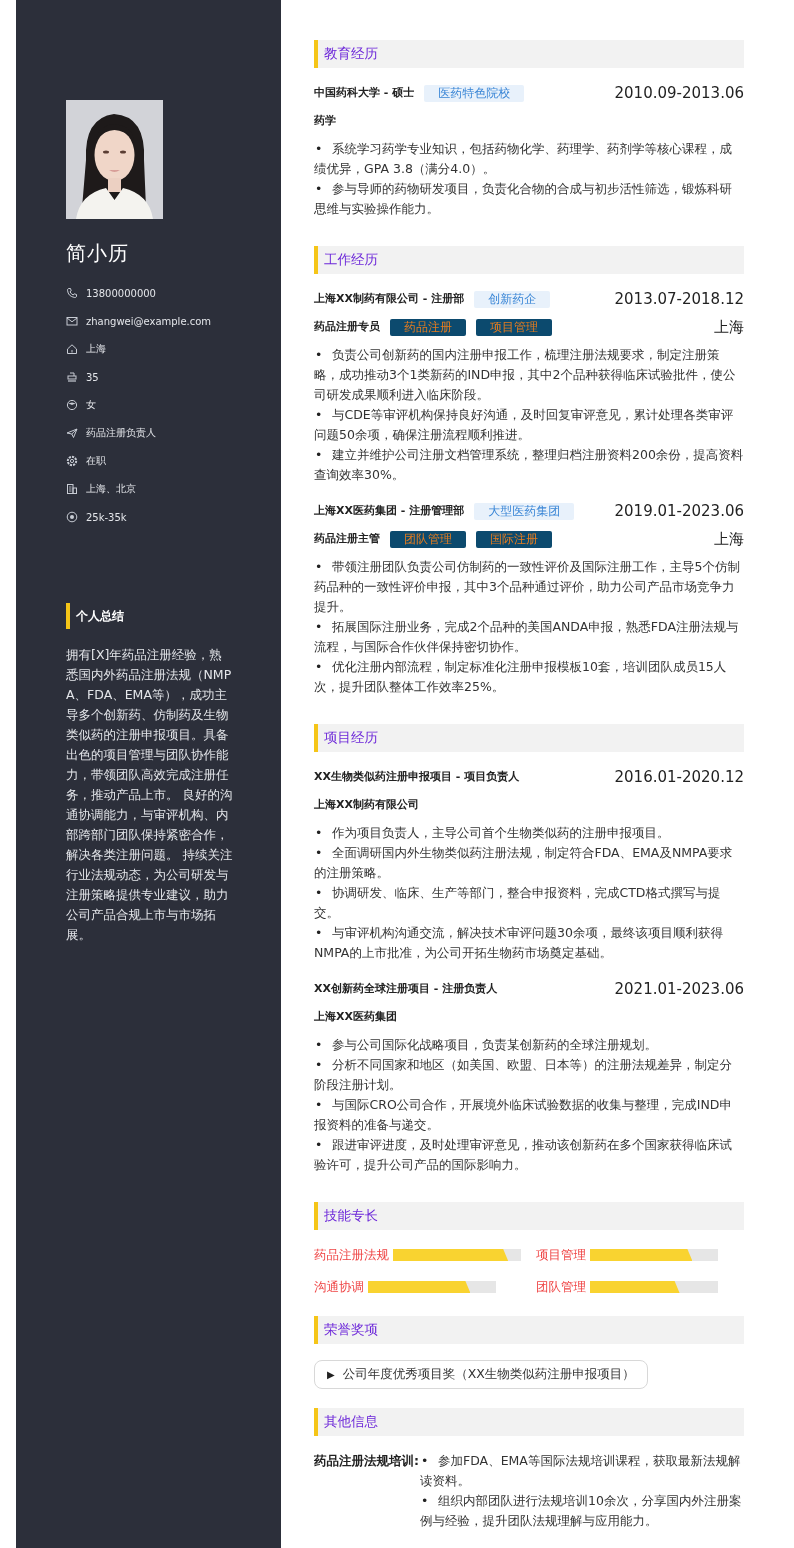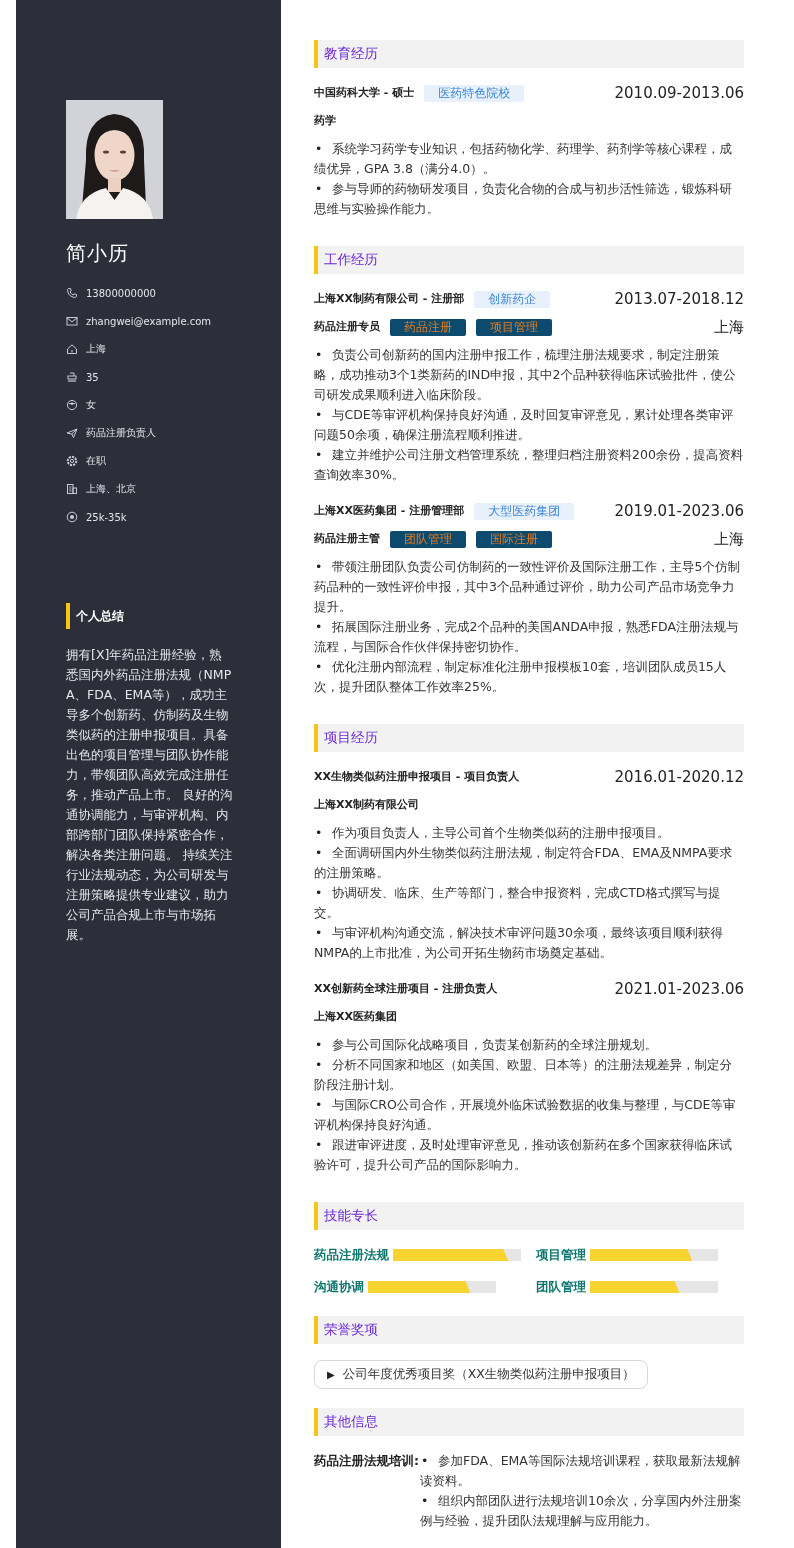--- a/index.html
+++ b/index.html
@@ -35,21 +35,21 @@
     .tag.orange { background: #0c4a6e; color: #e57c1f; }
     .date { font-weight: normal; color: #222; font-size: 15px; }
     .bullets { margin-top: 8px; }
     .bullet { font-size: 12.5px; line-height: 20px; color: #333; }
     .bullet + .bullet { }
     .bullet .dot { display: inline-block; width: 18px; padding-left: 1px; color: #222; }
 
     
     .skills { margin-top: 15px; display: grid; grid-template-columns: 222px 208px; row-gap: 12px; }
     .skill { display: flex; align-items: center; height: 20px; }
-    .skill .lbl { font-size: 12.5px; font-weight: bold; color: #0f766e; margin-right: 4px; white-space: nowrap; }
+    .skill .lbl { font-size: 12.5px; font-weight: normal; color: #ef4444; margin-right: 4px; white-space: nowrap; }
     .skill .track { width: 128px; height: 12px; background: #e6e6e6; position: relative; }
     .skill .fill { position: absolute; left: 0; top: 0; height: 12px; background: #f9d330; clip-path: polygon(0 0, calc(100% - 5px) 0, 100% 100%, 0 100%); }
     .skills-section { margin-bottom: 19px; }
 
     
     .honor { margin-top: 16px; display: inline-flex; align-items: center; height: 29px; padding: 0 12px 0 12px; border: 1px solid #d8d8d8; border-radius: 8px; font-size: 12.5px; color: #333; }
     .honor .tri { font-size: 10px; margin-right: 8px; color: #222; }
     .honor-section { margin-bottom: 19px; }
 
     
@@ -263,21 +263,21 @@
       <div class="row">
         <span class="b">XX创新药全球注册项目 - 注册负责人</span>
         <span class="date">2021.01-2023.06</span>
       </div>
       <div class="row">
           <span class="b">上海XX医药集团</span>
         </div>
       <div class="bullets">
         <div class="bullet"><span class="dot">•</span><span>参与公司国际化战略项目，负责某创新药的全球注册规划。</span></div>
         <div class="bullet"><span class="dot">•</span><span>分析不同国家和地区（如美国、欧盟、日本等）的注册法规差异，制定分阶段注册计划。</span></div>
-        <div class="bullet"><span class="dot">•</span><span>与国际CRO公司合作，开展境外临床试验数据的收集与整理，与CDE等审评机构保持良好沟通。</span></div>
+        <div class="bullet"><span class="dot">•</span><span>与国际CRO公司合作，开展境外临床试验数据的收集与整理，完成IND申报资料的准备与递交。</span></div>
         <div class="bullet"><span class="dot">•</span><span>跟进审评进度，及时处理审评意见，推动该创新药在多个国家获得临床试验许可，提升公司产品的国际影响力。</span></div>
       </div>
     </div>
   </section>
 
   <section class="section skills-section">
     <div class="sec-head">技能专长</div>
     <div class="skills">
       <div class="skill">
         <span class="lbl">药品注册法规</span>

